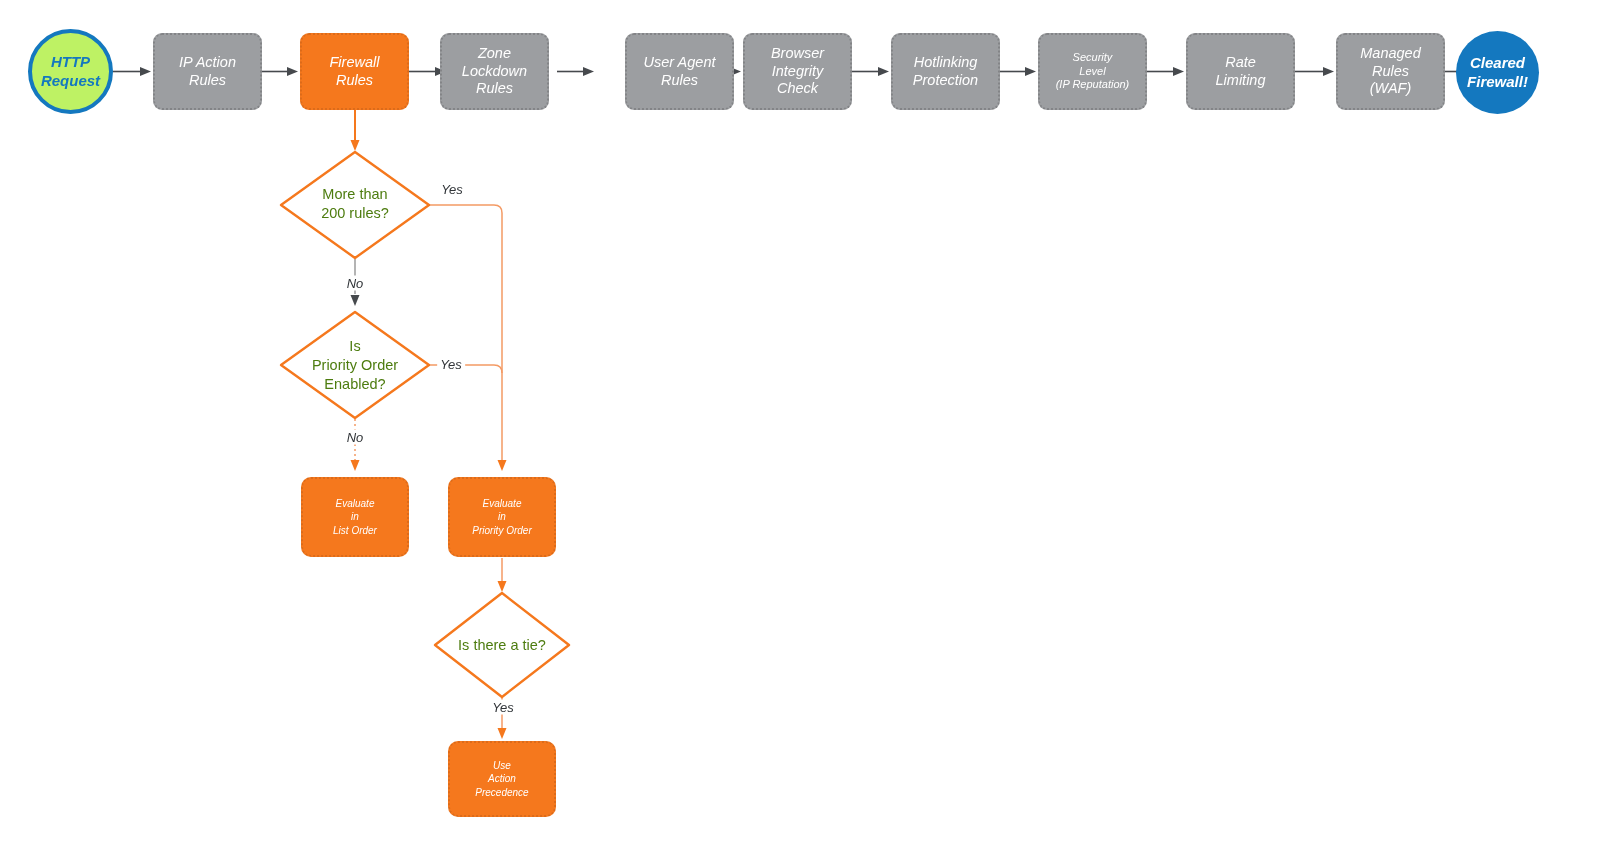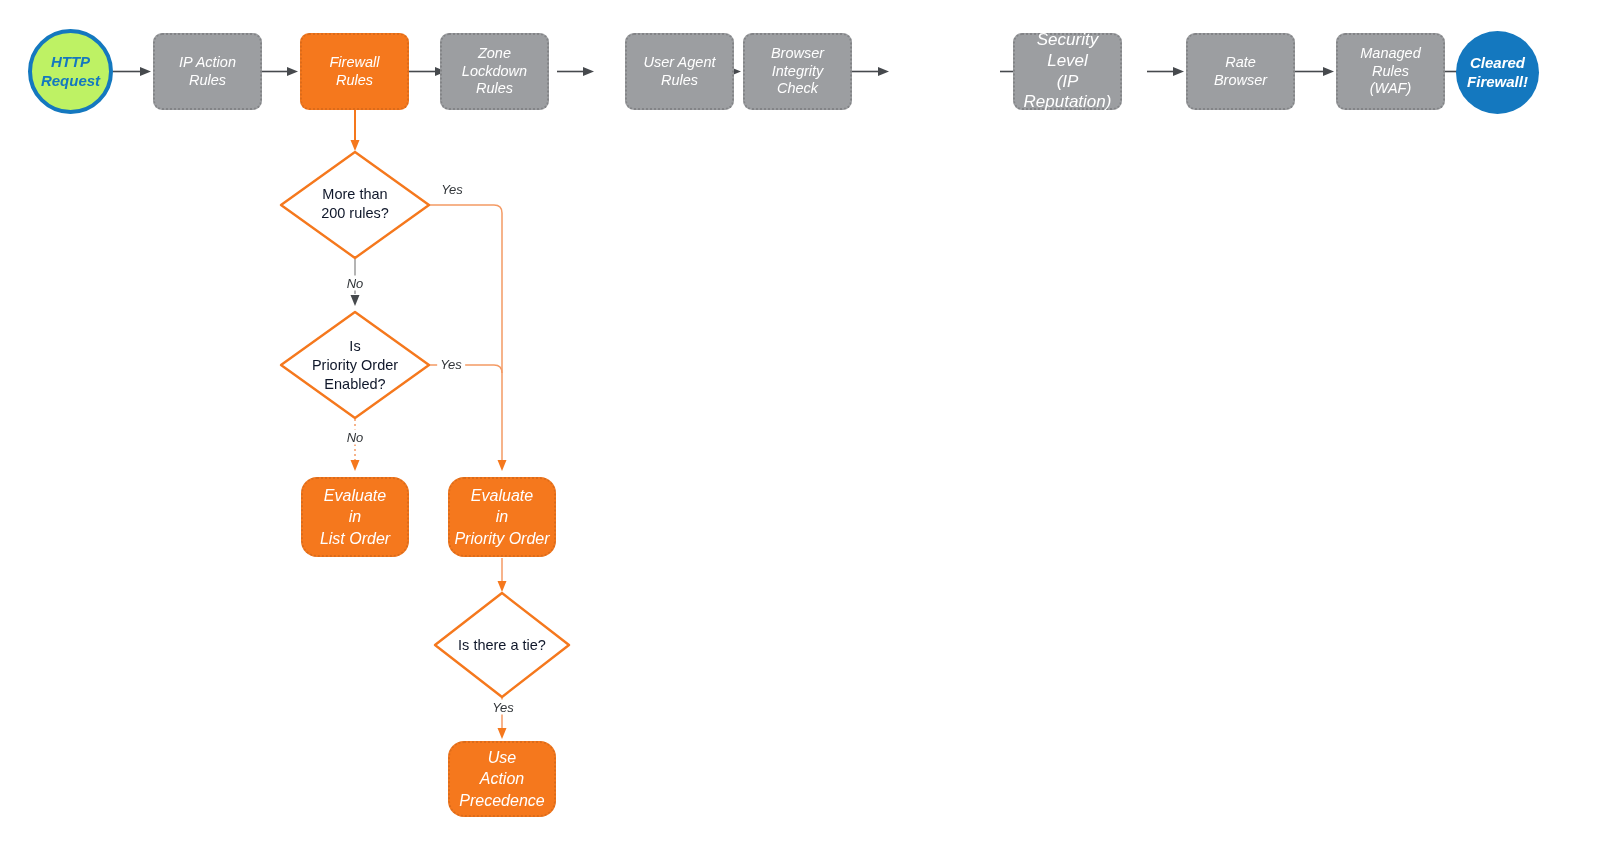--- a/index.html
+++ b/index.html
@@ -25,40 +25,40 @@
     position:absolute;top:33px;width:109px;height:77px;
     border-radius:9px;box-sizing:border-box;
     background:var(--gray);border:2px dotted rgba(0,0,0,0.16);
     display:flex;align-items:center;justify-content:center;
     color:#ffffff;font-style:italic;font-size:14.5px;line-height:1.22;
     text-align:center;white-space:pre-line;
   }
   .stage.hl{background:var(--orange);border-color:rgba(0,0,0,0.10);}
 
   .action{
-    position:absolute;width:108px;border-radius:16px;box-sizing:border-box;
+    position:absolute;width:108px;border-radius:10px;box-sizing:border-box;
     background:var(--orange);border:2px dotted rgba(0,0,0,0.10);
     display:flex;align-items:center;justify-content:center;
-    color:#ffffff;font-style:italic;font-size:16px;line-height:1.35;
+    color:#ffffff;font-style:italic;font-size:10px;line-height:1.35;
     text-align:center;white-space:pre-line;
   }
 
   .circle{
     position:absolute;border-radius:50%;box-sizing:border-box;
     display:flex;align-items:center;justify-content:center;
     font-style:italic;font-weight:bold;font-size:15px;line-height:1.25;
     text-align:center;white-space:pre-line;
   }
   .circle.start{left:28px;top:29px;width:85px;height:85px;background:#bef264;
     border:4.5px solid var(--blue);color:var(--blue);}
   .circle.end{left:1456px;top:31px;width:83px;height:83px;background:var(--blue);color:#ffffff;}
 
   .dtext{
     position:absolute;transform:translate(-50%,-50%);
-    color:#0f172a;font-size:14.5px;line-height:1.3;
+    color:#4d7c0f;font-size:14.5px;line-height:1.3;
     text-align:center;white-space:pre-line;
   }
   .elabel{
     position:absolute;transform:translate(-50%,-50%);
     color:#303438;font-style:italic;font-size:13px;font-weight:500;
     background:#ffffff;padding:0 3px;
   }
 </style>
 </head>
 <body>
@@ -157,25 +157,27 @@
   <div class="stage hl" style="left:300px">Firewall
 Rules</div>
   <div class="stage" style="left:440px">Zone
 Lockdown
 Rules</div>
   <div class="stage" style="left:625px">User Agent
 Rules</div>
   <div class="stage" style="left:743px">Browser
 Integrity
 Check</div>
-  <div class="stage" style="left:1013px;font-size:17px">Security
+  <div class="stage" style="left:891px">Hotlinking
+Protection</div>
+  <div class="stage" style="left:1038px;font-size:11px">Security
 Level
 (IP Reputation)</div>
   <div class="stage" style="left:1186px">Rate
-Browser</div>
+Limiting</div>
   <div class="stage" style="left:1336px">Managed
 Rules
 (WAF)</div>
 
   <div class="dtext" style="left:355px;top:204px">More than
 200 rules?</div>
   <div class="dtext" style="left:355px;top:365px">Is
 Priority Order
 Enabled?</div>
   <div class="dtext" style="left:502px;top:645px">Is there a tie?</div>

